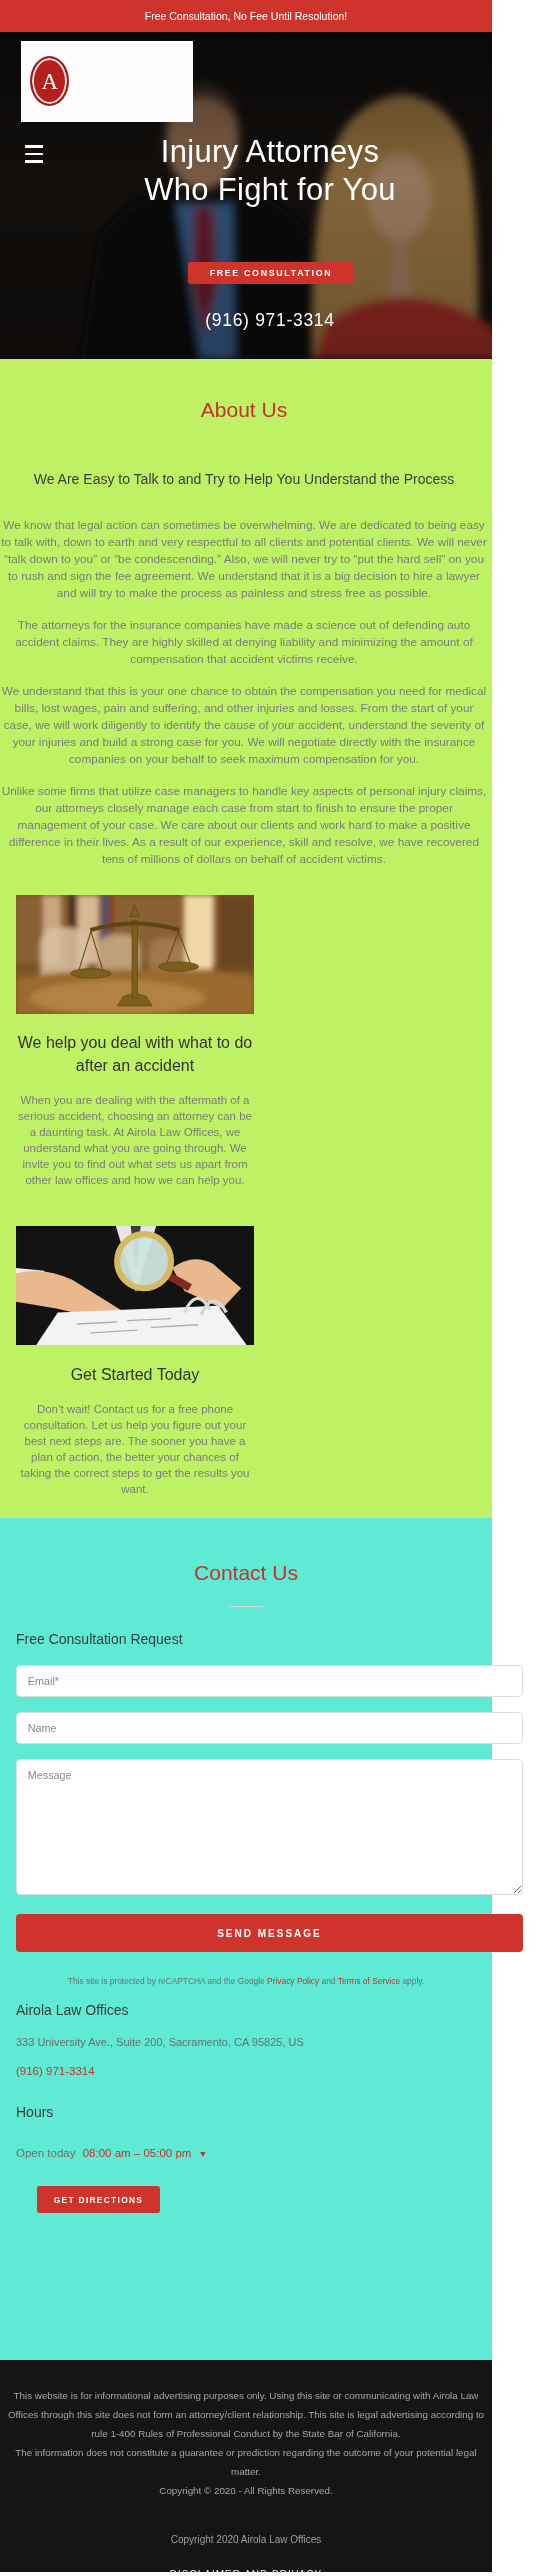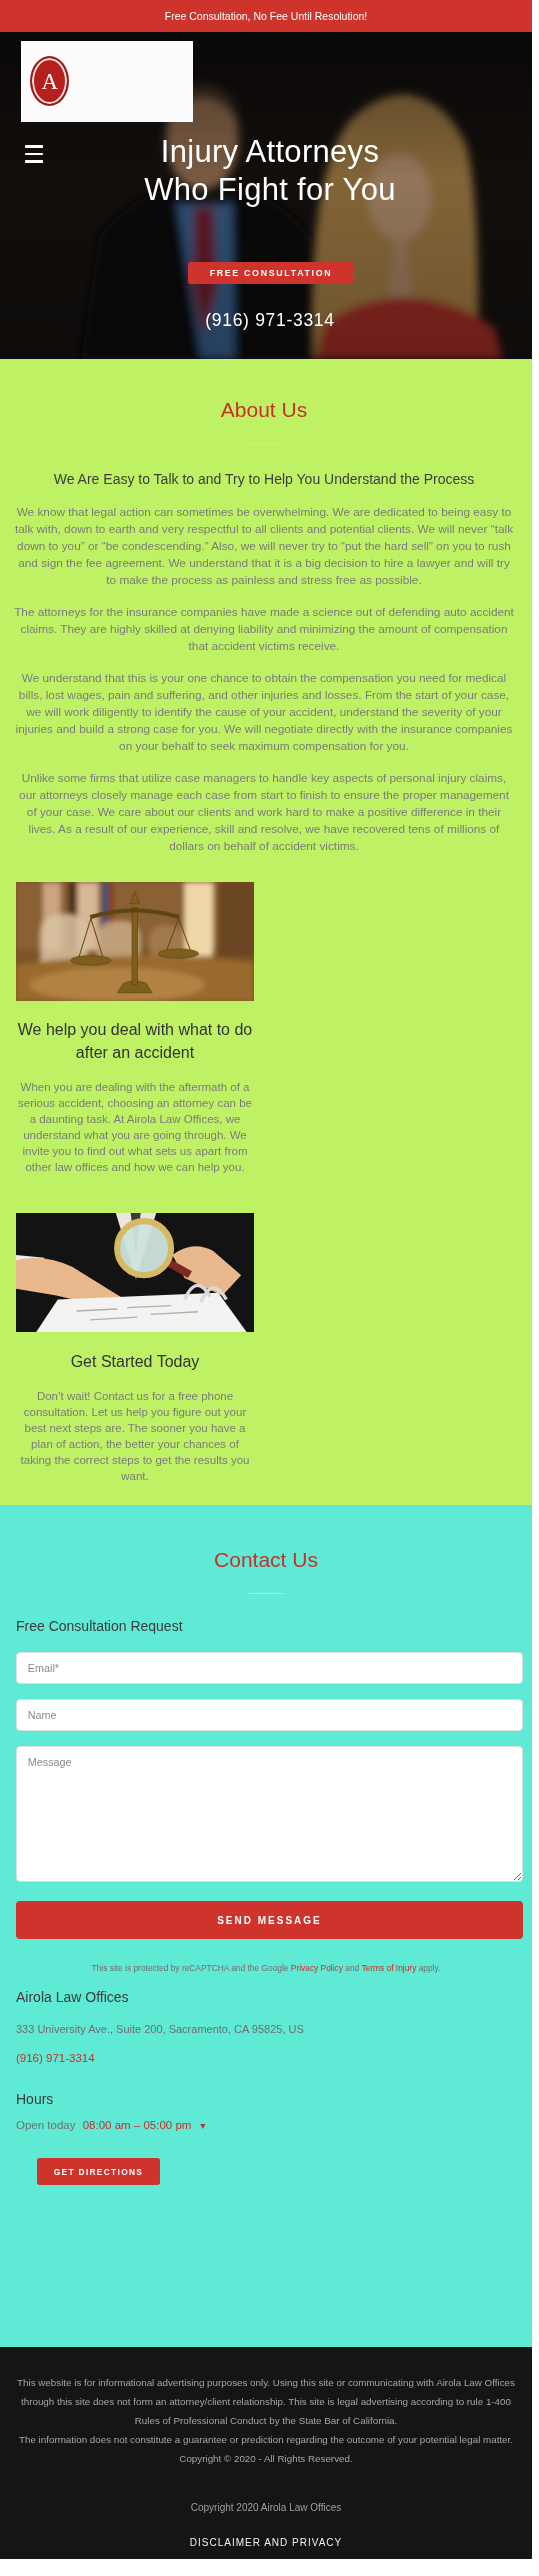--- a/index.html
+++ b/index.html
@@ -1,18 +1,18 @@
 <!DOCTYPE html>
 <html style="font-size:10.8px"><head>
 <meta charset="utf-8">
 <style>
   * { margin:0; padding:0; box-sizing:border-box; }
   html,body { background:#ffffff; }
   body { font-family:"Liberation Sans", sans-serif; width:540px; margin:0 auto; }
-  .page { width:532px; position:relative; }
+  .page { width:492px; position:relative; }
 
   
   .topbar { height:32px; background:#ce342c; color:#fff; display:flex; align-items:center; justify-content:center; font-size:10.5px; }
 
   
   .hero { position:relative; height:327px; background:#141414; overflow:hidden; }
   .hero-bg { position:absolute; left:0; top:0; width:540px; height:327px; display:block; }
   .logo-box { position:absolute; left:21px; top:8.8px; width:172px; height:81px; background:#fcfcfc; display:flex; align-items:center; padding-left:9.4px; cursor:pointer; }
   .logo-seal { width:39px; height:50px; background:#b5201f; border-radius:50%; border:2px solid #9f1b1c; display:flex; align-items:center; justify-content:center; box-shadow:inset 0 0 0 2px #e9e3da; }
   .logo-seal span { color:#fff; font-family:"Liberation Serif", serif; font-size:23px; line-height:1; }
@@ -25,21 +25,21 @@
   .hero-title { position:absolute; top:101px; left:0; width:540px; text-align:center; color:#fff; font-size:31px; line-height:38px; font-weight:300; letter-spacing:0.3px; }
   .cta-btn { position:absolute; top:230px; left:188px; width:166px; height:21.6px; background:#ce342c; color:#fff; border:none; border-radius:2.7px; font-family:"Liberation Sans", sans-serif; font-size:8.8px; font-weight:bold; letter-spacing:1.7px; cursor:pointer; }
   .hero-phone { position:absolute; top:278px; left:0; width:540px; text-align:center; color:#fff; font-size:17.5px; font-weight:300; text-decoration:none; letter-spacing:0.7px; cursor:pointer; }
 
   
   .about { background:#bef264; padding:38px 4px 21px 0; }
   .section-title { text-align:center; color:#c7312a; font-size:21px; font-weight:400; line-height:26px; }
   .divider { width:34px; border-top:1.3px solid #d8d8d8; margin:20px auto 0 auto; }
   .about-heading { text-align:center; color:#3d3d3d; font-size:14px; font-weight:400; margin-top:27px; line-height:17.5px; }
   .about p.body-p { max-width:500px; margin:15px auto 0 auto; text-align:center; color:#7b7b7b; font-size:11.8px; line-height:17px; }
-  .about p.body-p:first-of-type { margin-top:15px; }
+  .about p.body-p:first-of-type { margin-top:28px; }
   .card { width:238px; margin-left:16px; text-align:center; }
   .card-photo { width:238px; height:119px; display:block; }
   .card1 { margin-top:27px; }
   .card2 { margin-top:38px; }
   .card h4 { color:#333333; font-size:16px; font-weight:400; line-height:23px; margin-top:17.5px; }
   .card p { color:#7b7b7b; font-size:11.5px; line-height:16px; margin-top:15px; }
 
   
   .contact { background:#5eead4; padding:42px 16px 0 16px; height:842px; }
   .form-heading { color:#3c3c3c; font-size:14px; font-weight:400; margin-top:24px; }
@@ -48,21 +48,21 @@
   .field-email { margin-top:18px; }
   .field-message { margin-top:15.5px; height:136px; padding:9.4px 10.8px; resize:vertical; }
   ::placeholder { color:#8a8a8a; opacity:1; }
   .send-btn { display:block; width:507px; height:38px; margin-top:19px; background:#ce342c; color:#fff; border:none; border-radius:4px; font-family:"Liberation Sans", sans-serif; font-size:10px; font-weight:bold; letter-spacing:2px; cursor:pointer; }
   .recaptcha { margin-top:24px; text-align:center; font-size:8.4px; color:#6f6f6f; }
   .recaptcha a { color:#c7312a; text-decoration:none; cursor:pointer; }
   .office-name { color:#3c3c3c; font-size:14px; font-weight:400; margin-top:16px; }
   .office-address { color:#6e6e6e; font-size:11px; margin-top:17.5px; }
   .office-phone { display:inline-block; color:#c7312a; font-size:11.5px; text-decoration:none; margin-top:17.5px; cursor:pointer; }
   .hours-heading { color:#3c3c3c; font-size:14px; font-weight:400; margin-top:27px; }
-  .hours-row { margin-top:12px; font-size:11.5px; cursor:pointer; }
+  .hours-row { margin-top:27px; font-size:11.5px; cursor:pointer; }
   .hours-open { color:#6e6e6e; }
   .hours-time { color:#c7312a; margin-left:4px; }
   .hours-caret { color:#c7312a; font-size:8.8px; margin-left:4px; }
   .directions-btn { display:block; margin-top:27px; margin-left:21px; width:123px; height:27px; background:#ce342c; color:#fff; border:none; border-radius:2.7px; font-family:"Liberation Sans", sans-serif; font-size:8.4px; font-weight:bold; letter-spacing:1.3px; cursor:pointer; }
 
   
   .footer { background:#151515; height:212px; padding-top:26px; text-align:center; }
   .footer-disclaimer { max-width:510px; margin:0 auto; color:#a6a6a6; font-size:9.8px; line-height:19px; }
   .footer-copyright { margin-top:33px; color:#9f9f9f; font-size:10px; line-height:14px; }
   .footer-link { display:inline-block; margin-top:21px; color:#f0f0f0; font-size:10px; letter-spacing:1px; line-height:14px; text-decoration:none; cursor:pointer; }
@@ -212,21 +212,21 @@
     <h3 class="form-heading">Free Consultation Request</h3>
 
     <form>
       <input class="field field-email" type="text" placeholder="Email*" style="">
       <input class="field field-name" type="text" placeholder="Name" style="">
       <textarea class="field field-message" placeholder="Message" style=""></textarea>
       <button class="send-btn">SEND MESSAGE</button>
     </form>
 
     <div class="recaptcha">
-      <span>This site is protected by reCAPTCHA and the Google </span><a>Privacy Policy</a><span> and </span><a>Terms of Injury</a><span> apply.</span>
+      <span>This site is protected by reCAPTCHA and the Google </span><a>Privacy Policy</a><span> and </span><a>Terms of Service</a><span> apply.</span>
     </div>
 
     <h3 class="office-name">Airola Law Offices</h3>
     <div class="office-address">333 University Ave., Suite 200, Sacramento, CA 95825, US</div>
     <a class="office-phone">(916) 971-3314</a>
 
     <h3 class="hours-heading">Hours</h3>
     <div class="hours-row">
       <span class="hours-open">Open today</span>
       <span class="hours-time">08:00 am – 05:00 pm</span>

